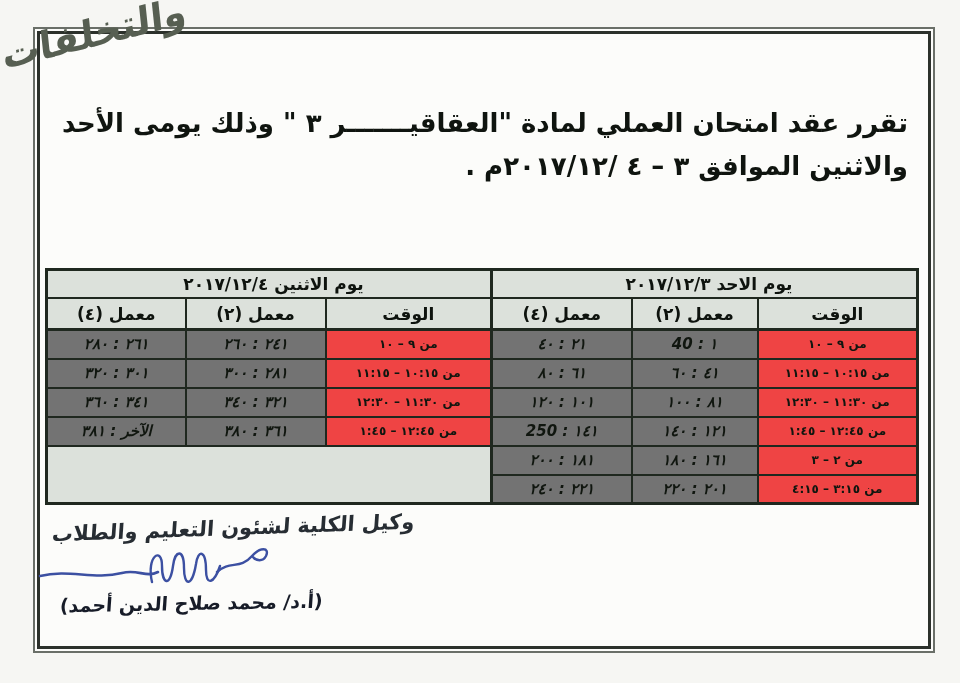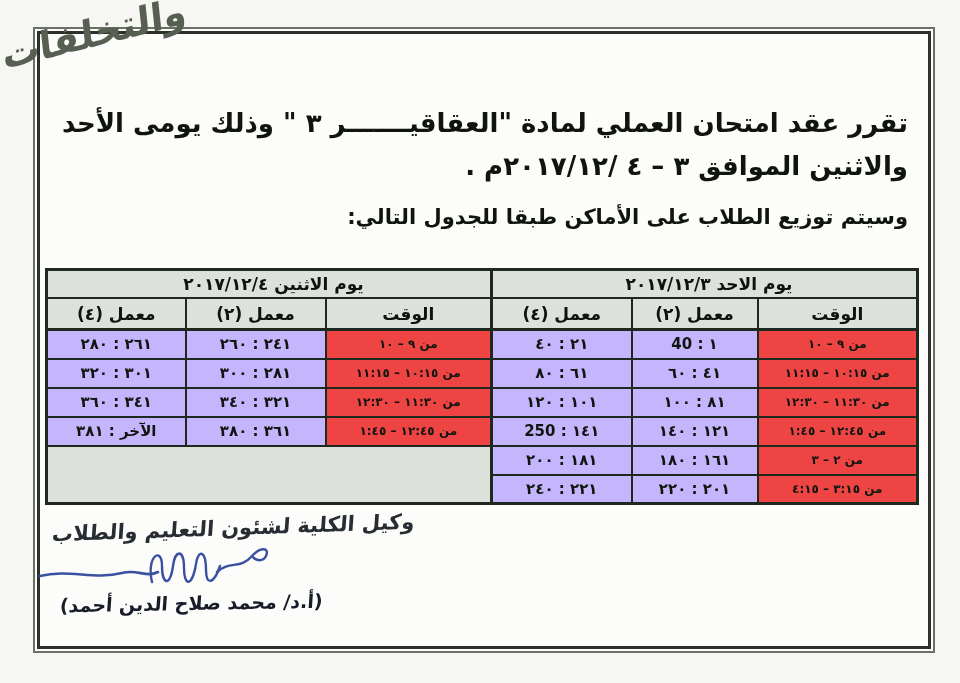--- a/index.html
+++ b/index.html
@@ -76,21 +76,21 @@
     padding:0 3px;
     overflow:hidden;
     white-space:nowrap;
   }
   .schedule thead th{background:#dce1db;font-size:17px;}
   .schedule tr.day-row th{height:26px;padding-left:12px;}
   .schedule tr.col-row th{height:29px;border-bottom-width:3px;}
   .schedule tbody tr{height:29px;}
   .schedule td{font-size:15px;color:#10160f;}
   .schedule td.time-cell{background:#ef4444;font-size:12px;}
-  .schedule td.lab-cell{background:#c4b5fd;}
+  .schedule td.lab-cell{background:#737373;font-style:italic;}
   .schedule td.merged-cell{background:#dce1db;}
   
   .schedule tr.day-row th:nth-child(2){border-right-width:3px;}
   .schedule tr.col-row th:nth-child(4){border-right-width:3px;}
   .schedule tbody tr > td:nth-child(4){border-right-width:3px;}
 
   
   .sig-title{
     position:absolute;left:52px;top:516px;
     font-size:21px;font-weight:bold;
@@ -120,21 +120,20 @@
   <span class="annotation">والتخلفات</span>
 
   <div class="frame-outer">
     <div class="frame-inner"></div>
   </div>
 
 
   <div class="body-text">
     <p class="line-main">تقرر عقد امتحان العملي لمادة "العقاقيـــــــر ٣ " وذلك يومى الأحد</p>
     <p class="line-main">والاثنين الموافق ٣ – ٤ /٢٠١٧/١٢م .</p>
-    <p class="line-sub">وسيتم توزيع الطلاب على الأماكن طبقا للجدول التالي:</p>
   </div>
 
   <table class="schedule">
     <colgroup>
       <col style="width:160px">
         <col style="width:126px">
         <col style="width:140px">
       <col style="width:166px">
         <col style="width:140px">
         <col style="width:139px">

